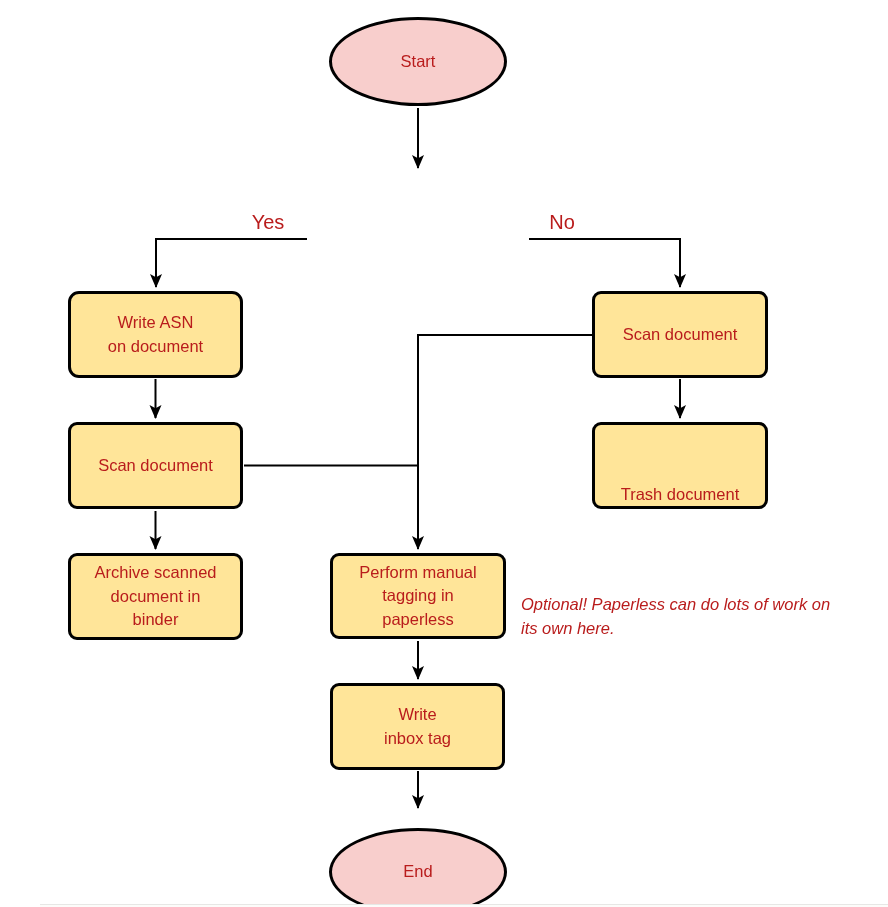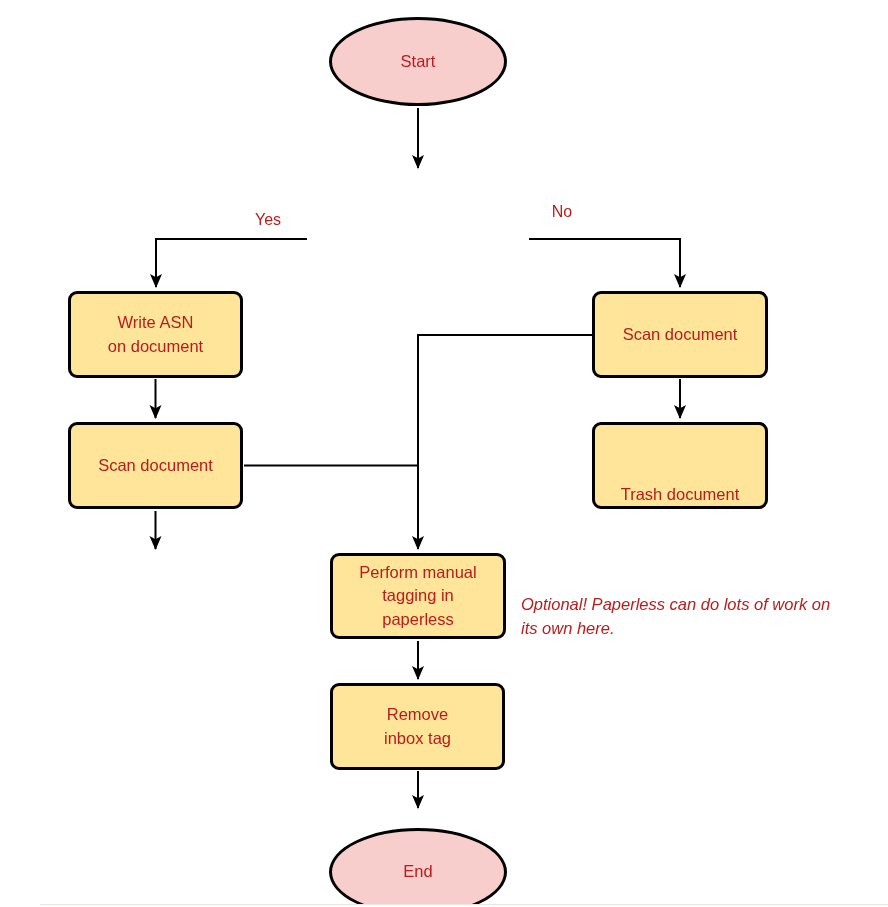--- a/index.html
+++ b/index.html
@@ -42,21 +42,21 @@
     display: flex;
     align-items: center;
     justify-content: center;
     text-align: center;
     white-space: pre-line;
     font-size: 16.5px;
     line-height: 1.42;
   }
   .edge-label {
     position: absolute;
-    font-size: 16px;
+    font-size: 20px;
     width: 40px;
     text-align: center;
   }
   .annotation {
     position: absolute;
     font-style: italic;
     font-size: 16.5px;
     line-height: 1.45;
     white-space: pre-line;
   }
@@ -98,47 +98,52 @@
       <path d="M378 771 L378 808" marker-end="url(#arrow)"></path>
     </g>
   </svg>
 
   <div class="node terminal" style="left:289px; top:17px; width:178px; height:89px;">
     <span>Start</span>
   </div>
 
 
   <div class="edge-label" style="left:208px; top:211px;">Yes</div>
-  <div class="edge-label" style="left:502px; top:203px;">No</div>
+  <div class="edge-label" style="left:502px; top:211px;">No</div>
 
-  <div class="node process" style="left:28px; top:291px; width:175px; height:87px;">
+  <div class="node process" style="left:28px; top:291px; width:175px; height:87px;border-radius:11px;">
     <span>Write ASN
 on document</span>
   </div>
   <div class="node process" style="left:28px; top:422px; width:175px; height:87px;">
     <span>Scan document</span>
+  </div>
+  <div class="node process" style="left:28px; top:553px; width:175px; height:87px;">
+    <span>Archive scanned
+document in
+binder</span>
   </div>
 
   <div class="node process" style="left:552px; top:291px; width:176px; height:87px;">
     <span>Scan document</span>
   </div>
   <div class="node process" style="left:552px; top:422px; width:176px; height:87px;align-items:flex-end;">
     <span>Trash document</span>
   </div>
 
   <div class="node process" style="left:290px; top:553px; width:176px; height:86px;">
     <span>Perform manual
 tagging in
 paperless</span>
   </div>
   <div class="annotation" style="left:481px; top:593px; width:404px;">Optional! Paperless can do lots of work on
 its own here.</div>
 
   <div class="node process" style="left:290px; top:683px; width:175px; height:87px;">
-    <span>Remove
+    <span>Write
 inbox tag</span>
   </div>
 
   <div class="node terminal" style="left:289px; top:828px; width:178px; height:88px;">
     <span>End</span>
   </div>
 
   <div class="page-bottom-divider"></div>
 
 </div>

